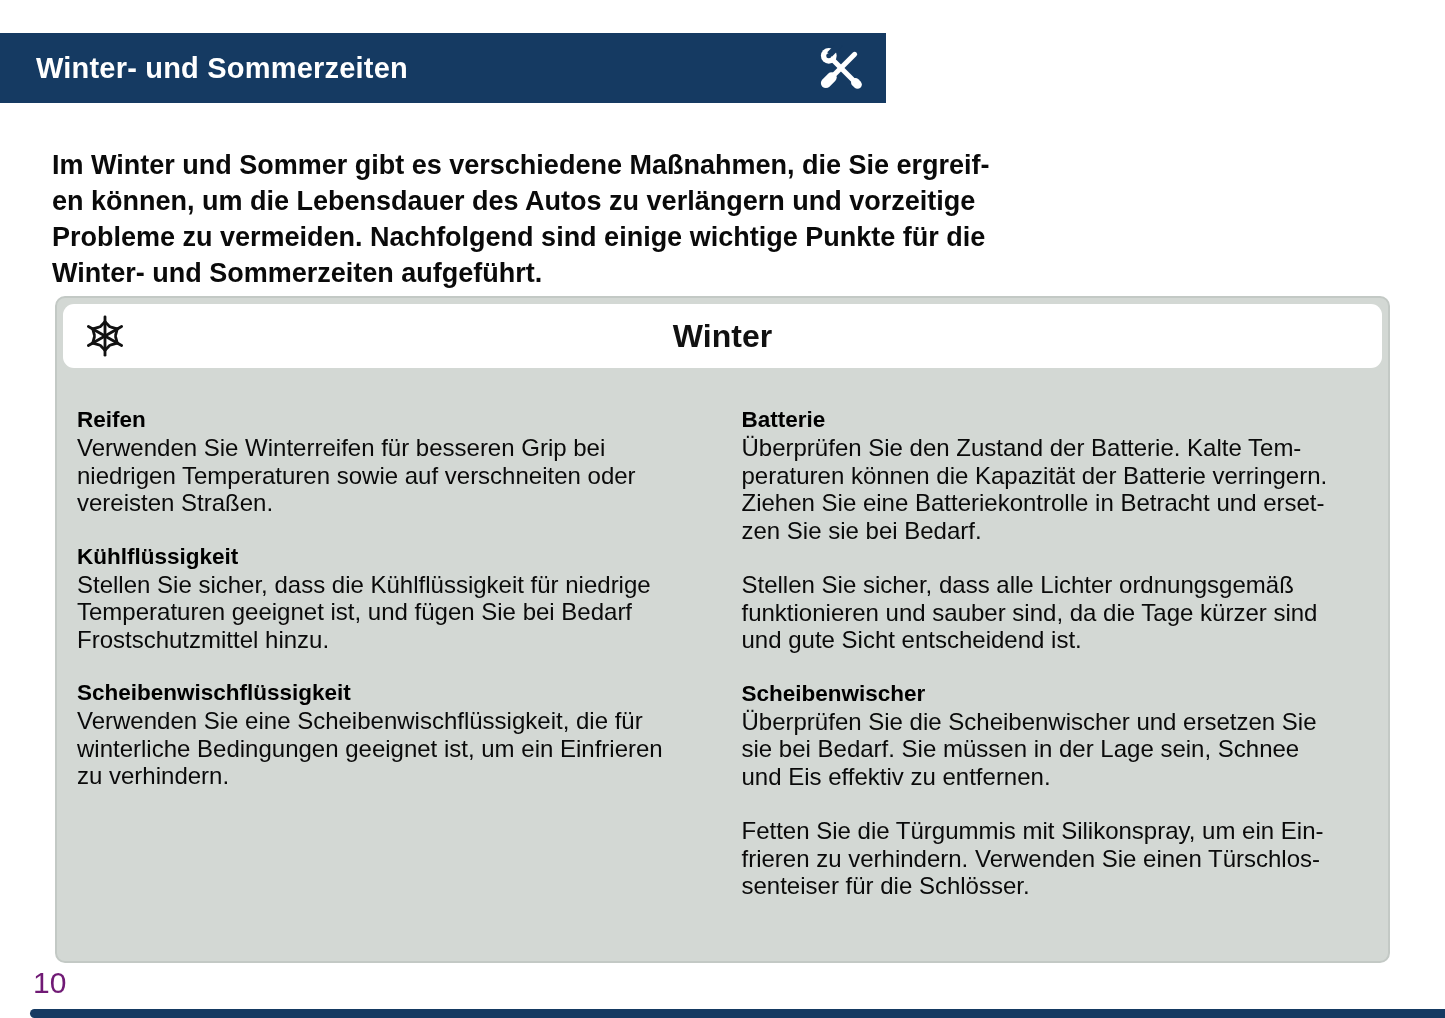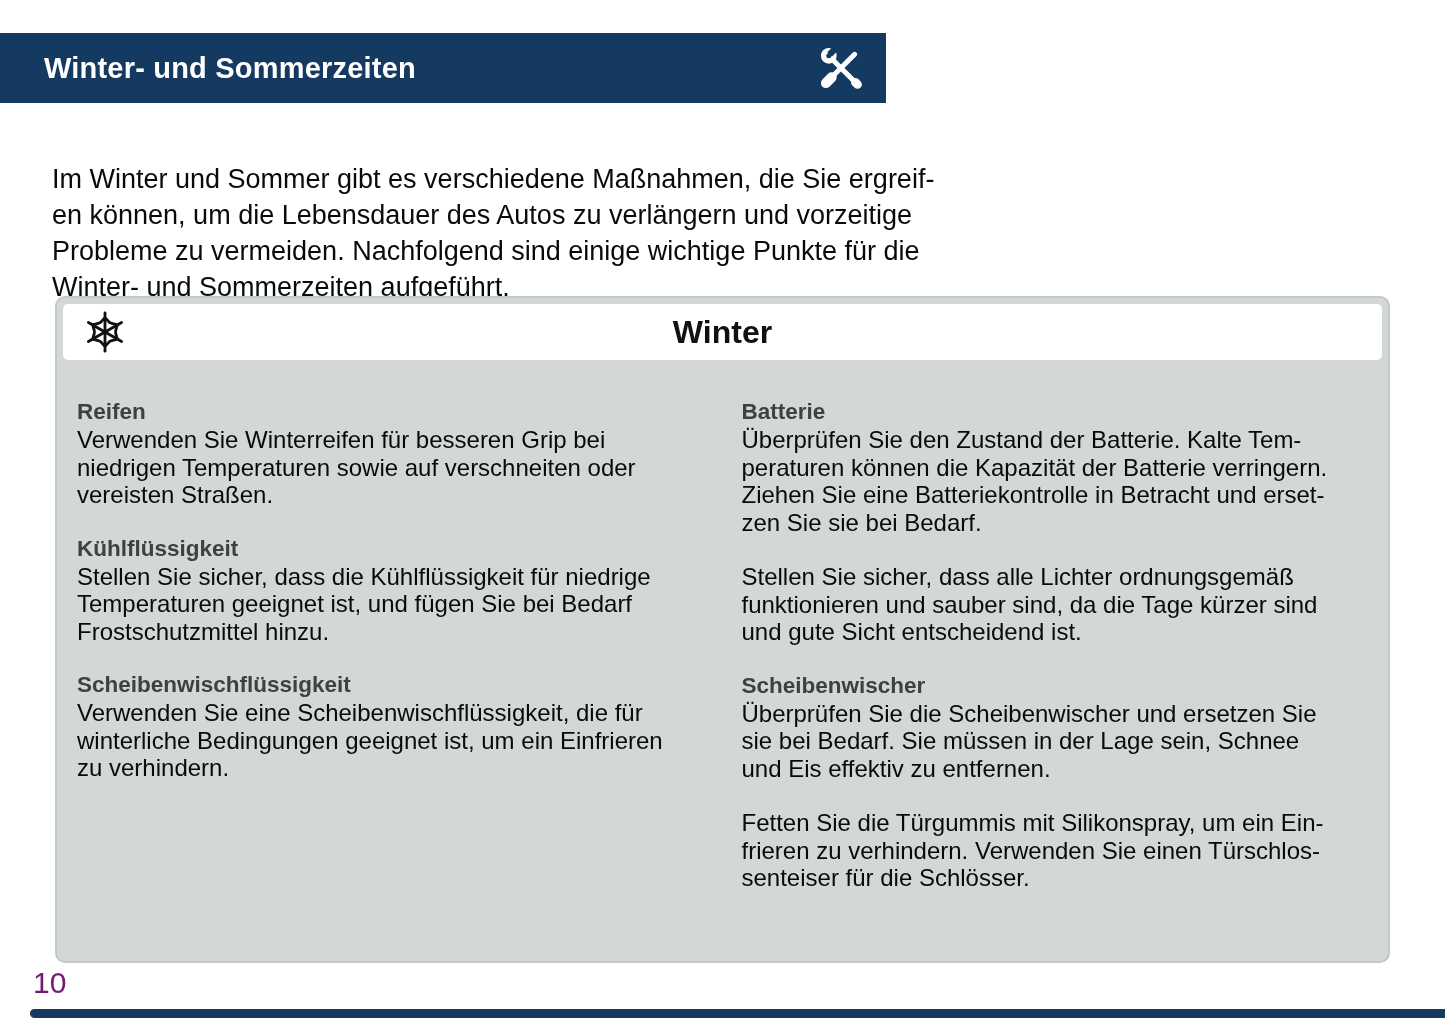--- a/index.html
+++ b/index.html
@@ -15,51 +15,52 @@
   
   .titlebar {
     position: absolute; left: 0; top: 33px;
     width: 886px; height: 70px;
     background: #153a62;
     display: flex; align-items: center; justify-content: space-between;
     box-sizing: border-box;
     padding: 0 22px 0 28px;
   }
   .titlebar h1 {
-    margin: 16px;
+    margin: 8px;
     color: #ffffff;
     font-size: 29px;
     font-weight: bold;
     letter-spacing: 0.2px;
   }
 
   
   .intro {
-    position: absolute; left: 52px; top: 134px;
+    position: absolute; left: 52px; top: 120px;
     width: 990px;
     font-size: 27px;
     line-height: 36px;
     white-space: pre-line;
     color: #0a0a0a;
+    font-weight: bold;
   }
 
   
   .panel {
     position: absolute; left: 55px; top: 296px;
     width: 1335px; height: 667px;
     background: #d3d8d4;
     border: 2px solid #c3c9c5;
     border-radius: 10px;
     box-sizing: border-box;
   }
   .panel-strip {
     margin: 6px;
-    height: 56px;
+    height: 64px;
     background: #ffffff;
-    border-radius: 5px;
+    border-radius: 11px;
     position: relative;
     display: flex; align-items: center;
     padding-left: 22px;
   }
   .panel-title {
     position: absolute; left: 0; right: 0;
     text-align: center;
     font-size: 32px; font-weight: bold;
     color: #111;
   }
@@ -68,21 +69,21 @@
     gap: 40px;
     padding: 33px 22px 0 20px;
     box-sizing: border-box;
   }
   .col { flex: 1; min-width: 0; }
   .section { margin-bottom: 27px; }
   .section h3 {
     margin: 0 0 1px 0;
     font-size: 22.5px;
     font-weight: bold;
-    color: #404040;
+    color: #000000;
   }
   .section p {
     margin: 0;
     font-size: 24px;
     line-height: 27.5px;
     white-space: pre-line;
     color: #0a0a0a;
   }
 
   

